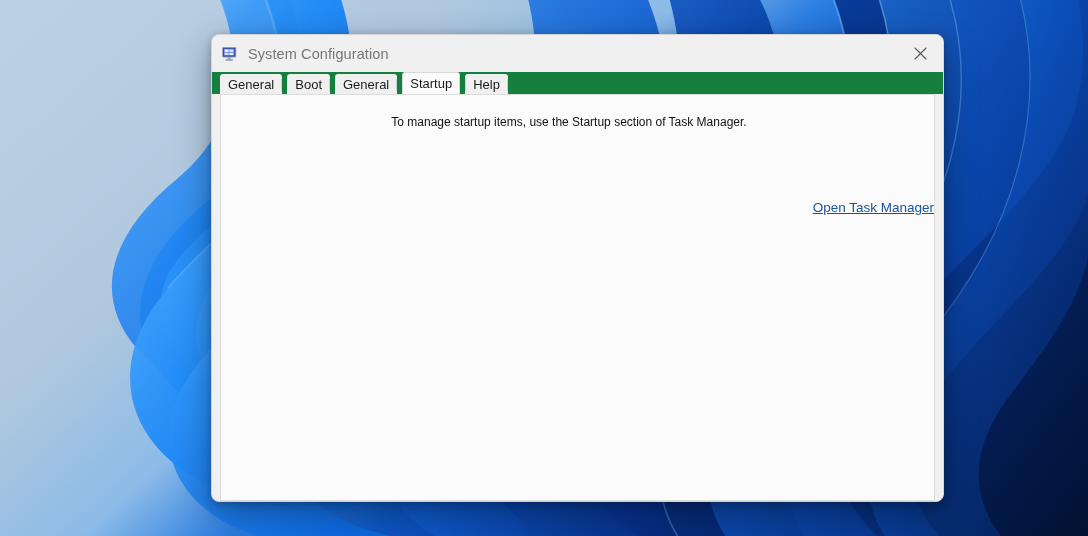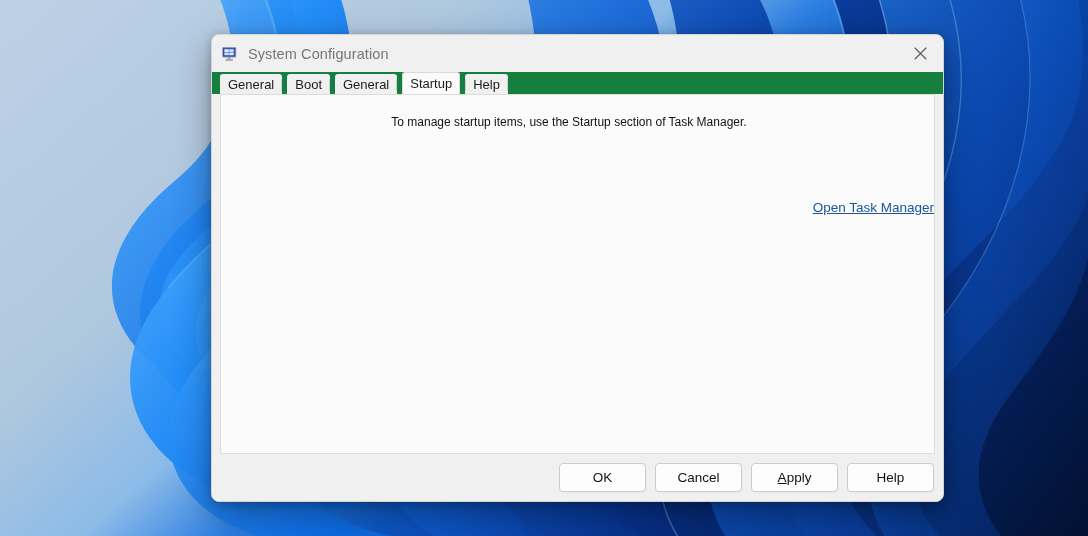--- a/index.html
+++ b/index.html
@@ -314,28 +314,14 @@
 
   <div id="content-wrap">
     <div id="content-panel">
       <div id="startup-message">To manage startup items, use the Startup section of Task Manager.</div>
       <div id="open-task-manager">
         <span>Open Task Manager</span>
       </div>
     </div>
   </div>
 
-  <div id="buttonbar">
-    <div class="dlg-button">
-      <span>OK</span>
-    </div>
-    <div class="dlg-button">
-      <span>Cancel</span>
-    </div>
-    <div class="dlg-button">
-      <span><u>A</u><span>pply</span></span>
-    </div>
-    <div class="dlg-button">
-      <span>Help</span>
-    </div>
-  </div>
 
 </div>
 
 </body></html>

